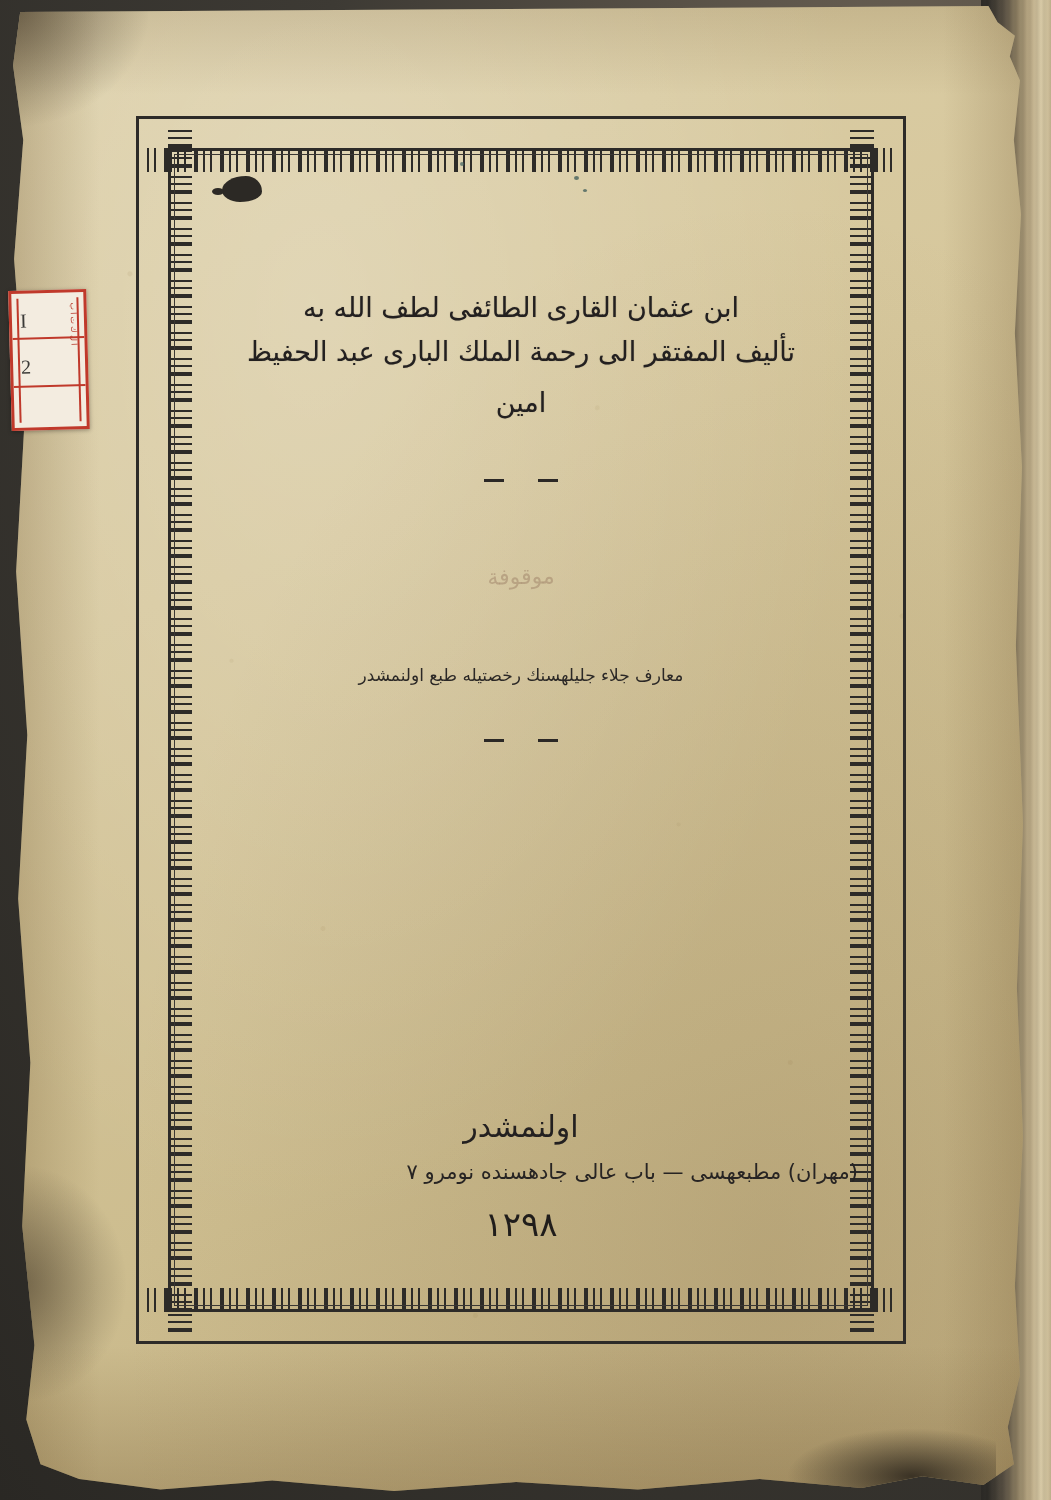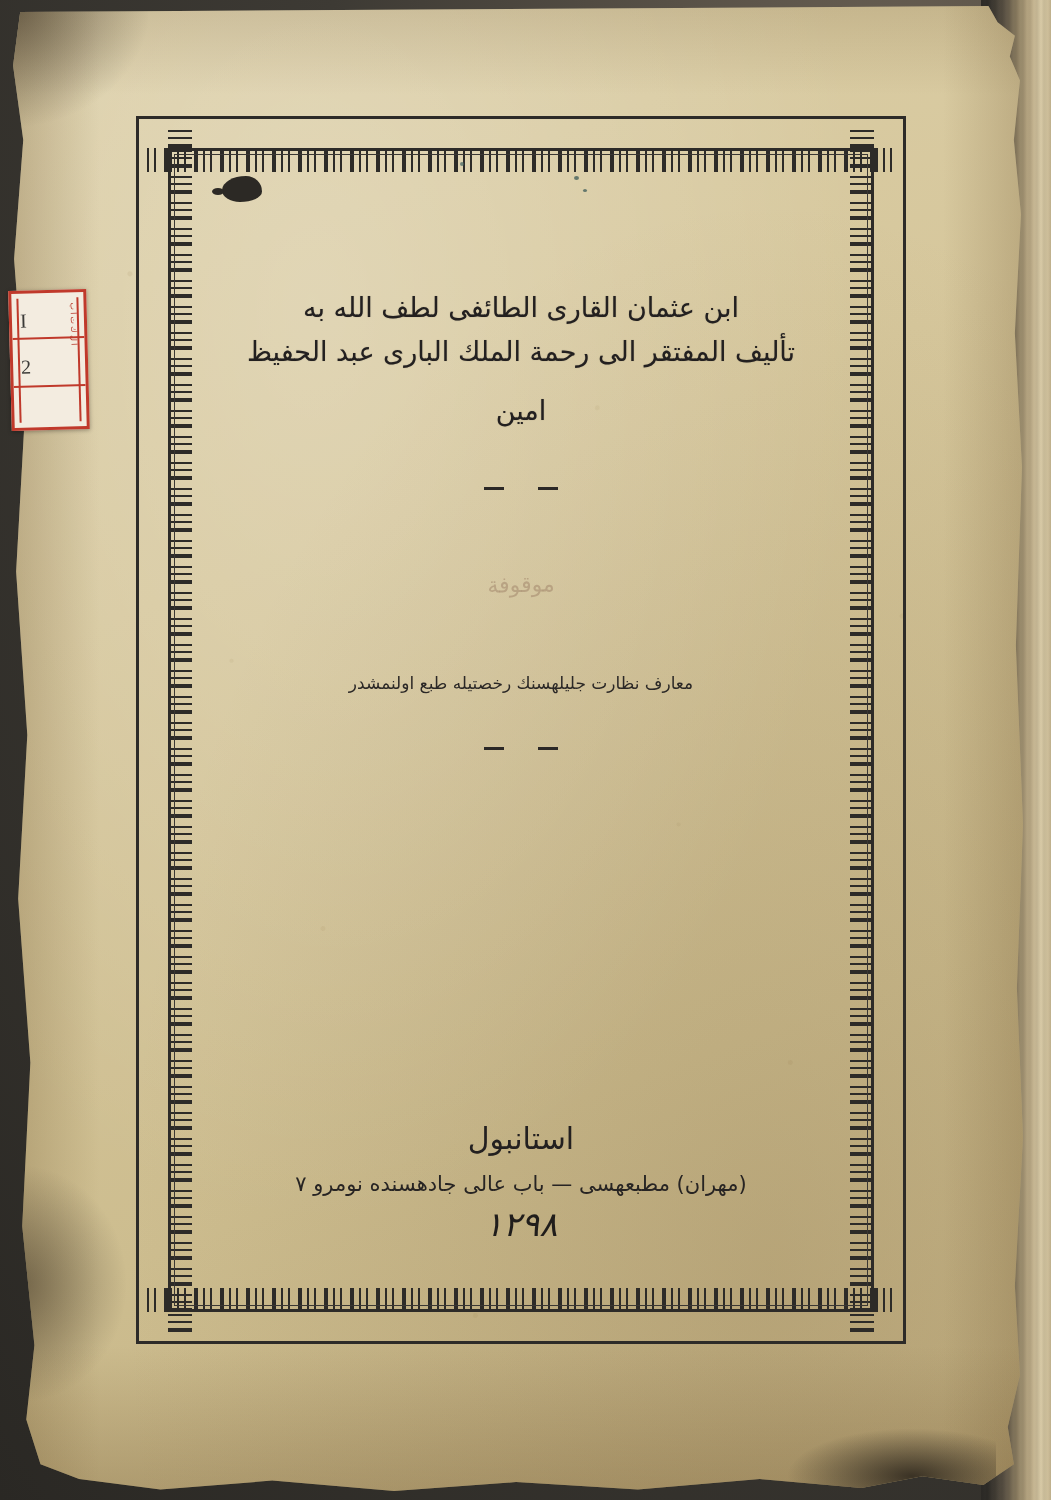--- a/index.html
+++ b/index.html
@@ -179,21 +179,21 @@
     font-family: "DejaVu Sans", sans-serif;
     line-height: 1.62;
   }
   .title-line {
     font-size: 27px;
     letter-spacing: 0.5px;
     color: #232020;
     text-shadow: 0 0 1px rgba(35,32,32,0.35);
   }
   .title-line.l1 { font-size: 29px; }
-  .title-line.l4 { margin-top: 16px; font-size: 27px; }
+  .title-line.l4 { margin-top: 8px; font-size: 27px; }
 
   .rule-dashes {
     margin: 54px auto 0;
     width: 74px;
     display: flex;
     justify-content: space-between;
   }
   .rule-dashes span {
     display: block;
     width: 20px;
@@ -224,27 +224,27 @@
     text-align: center;
   }
   .city {
     font-size: 30px;
     color: #232020;
   }
   .press {
     margin-top: 16px;
     font-size: 21px;
     color: #272423;
+    text-align: right;
   }
   .year {
-    margin-top: 8px;
+    margin-top: 20px;
     font-size: 34px;
     letter-spacing: 2px;
     color: #201d1b;
-    font-style: italic;
   }
 
   
   #stamp {
     position: absolute;
     left: 10px;
     top: 290px;
     width: 78px;
     height: 140px;
     background: #f3ece0;
@@ -381,29 +381,29 @@
         <div class="title-line l4">امين</div>
       </div>
 
       <div class="rule-dashes">
         <span></span>
         <span></span>
       </div>
 
       <div class="pencil-scrawl">موقوفة</div>
 
-      <div class="permission-line">معارف نظارت جليلهسنك رخصتيله طبع اولنمشدر</div>
+      <div class="permission-line">معارف جلاء جليلهسنك رخصتيله طبع اولنمشدر</div>
 
       <div class="rule-dashes">
         <span></span>
         <span></span>
       </div>
 
       <div class="imprint">
-        <div class="city">استانبول</div>
+        <div class="city">اولنمشدر</div>
         <div class="press">(مهران) مطبعهسى — باب عالى جادهسنده نومرو ٧</div>
         <div class="year">١٢٩٨</div>
       </div>
 
     </div>
 
     <div id="scuff"></div>
     <div id="scuff2"></div>
     <div id="top-tear"></div>
 

